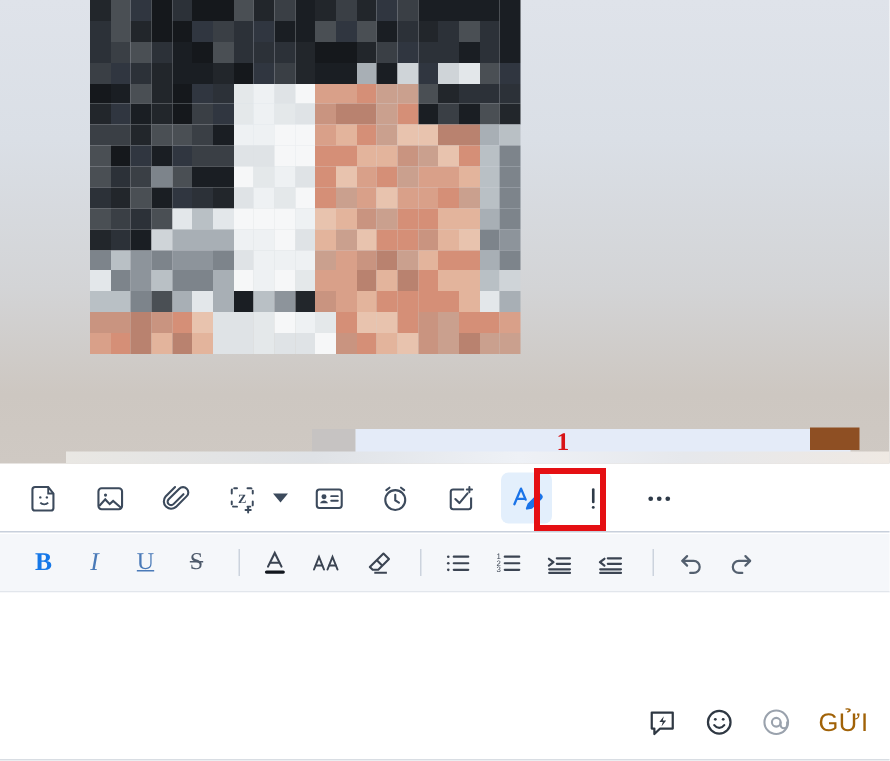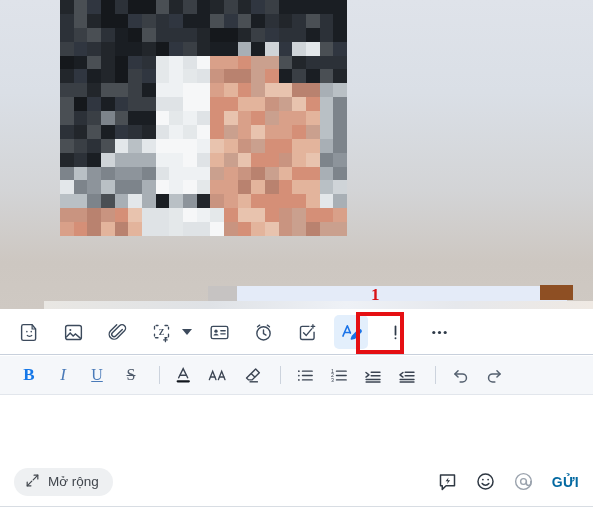--- a/index.html
+++ b/index.html
@@ -93,21 +93,21 @@
     background:#eef0f2;border-radius:16px;height:28px;padding:0 14px 0 11px;
     color:#41464d;font-size:13.5px;
   }
   .spacer{flex:1;}
   .rbtn{
     width:32px;height:32px;display:flex;align-items:center;justify-content:center;
     margin-left:6px;color:#414854;flex:none;
   }
   .rbtn.muted{color:#9aa2ad;}
   .send{
-    margin-left:12px;color:#0369a1;font-weight:bold;font-size:14px;letter-spacing:.3px;
+    margin-left:12px;color:#a16207;font-weight:normal;font-size:17px;letter-spacing:.3px;
   }
   .bottom-edge{position:absolute;left:0;top:506px;width:593px;height:1px;background:#d8dde3;}
 </style>
 </head>
 <body>
 
 <div class="app">
 
   <div class="photo-area">
     <div class="pixel-grid" id="pxgrid" style="left: 60px; top: 0px; width: 287px; height: 236px; grid-template-columns: repeat(21, 1fr); grid-template-rows: repeat(17, 1fr);">
@@ -656,31 +656,20 @@
   </div>
 
   <div class="editor">
     
     
     
   </div>
 
   <div class="bottom-bar">
 
-    <div class="expand-pill">
-      <span>
-        <svg width="15" height="15" viewBox="0 0 24 24" fill="none" stroke="#41464d" stroke-width="1.9" stroke-linecap="round" stroke-linejoin="round">
-          <path d="M14.5 3.5h6v6"></path>
-            <path d="M20.5 3.5l-7.4 7.4"></path>
-          <path d="M9.5 20.5h-6v-6"></path>
-            <path d="M3.5 20.5l7.4-7.4"></path>
-        </svg>
-      </span>
-      <span>Mở rộng</span>
-    </div>
 
     <div class="spacer"></div>
 
     <div class="rbtn">
       <svg width="21" height="21" viewBox="0 0 24 24" fill="none" stroke="#2f3843" stroke-width="1.7" stroke-linejoin="round">
         <path d="M4 4.6h16v12.2h-9.6L6 21v-4.2H4z"></path>
         <path d="M13.2 7.4l-3.4 4.4h2.6l-1 3.4 3.6-4.6h-2.6z" fill="#2f3843" stroke="none"></path>
       </svg>
     </div>
 

